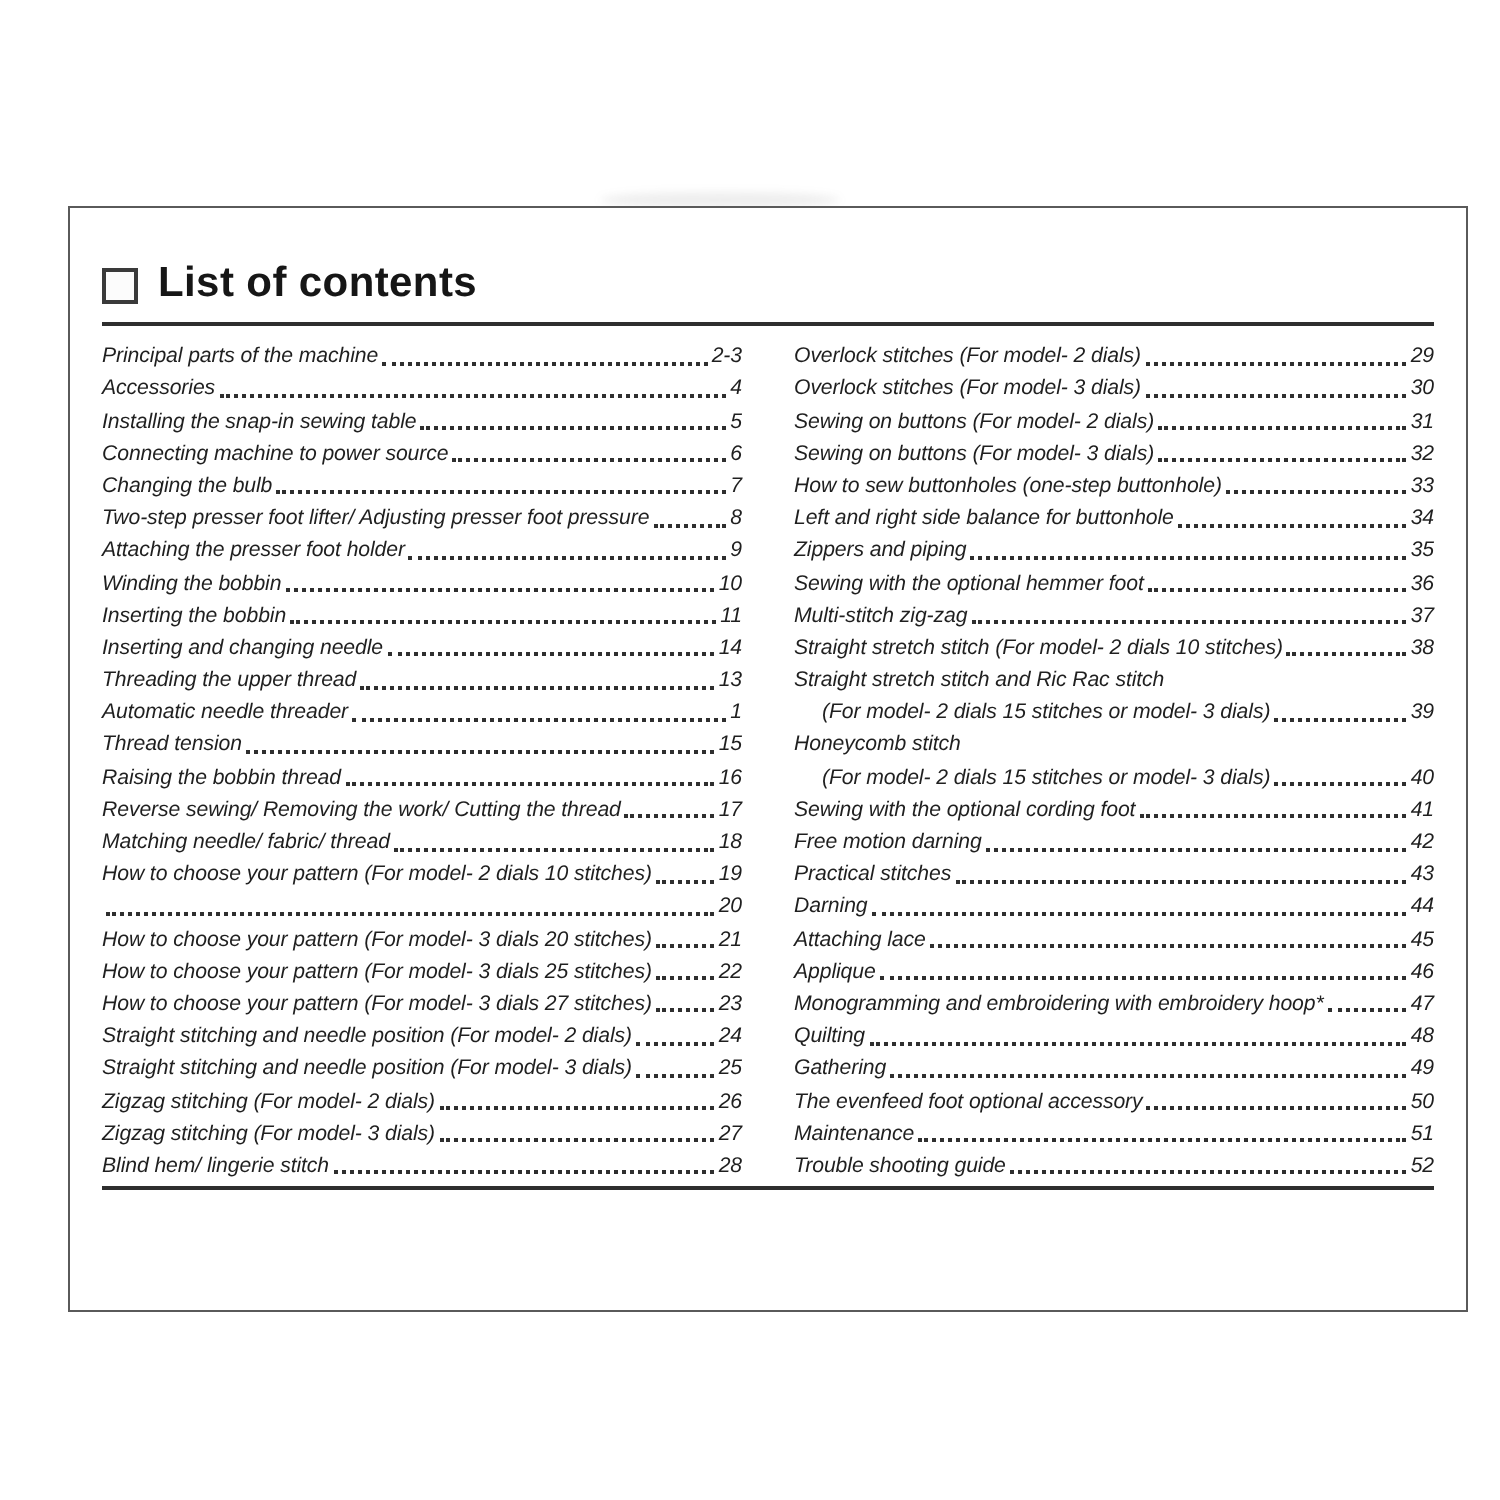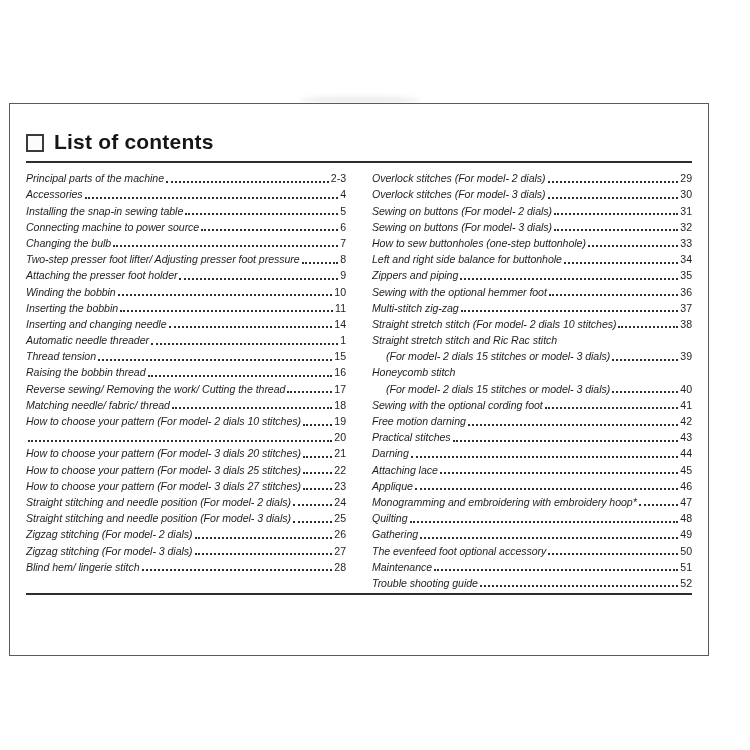--- a/index.html
+++ b/index.html
@@ -19,21 +19,21 @@
     background: #ffffff;
   }
   .scan-artifact {
     position: absolute;
     background: rgba(90,90,90,0.10);
     border-radius: 50%;
     filter: blur(2px);
   }
   .page {
     position: absolute;
-    left: 9px;
+    left: 34px;
     top: 103px;
     width: 700px;
     height: 553px;
     border: 1.5px solid #5a5a5a;
     box-sizing: border-box;
     background: #ffffff;
   }
   .inner {
     padding: 0 16px;
   }
@@ -87,20 +87,21 @@
   }
   .toc-row .leader {
     flex: 1 1 auto;
     min-width: 4px;
     border-bottom: 2px dotted #2f2f2f;
     margin: 0 2px 3.5px 2px;
   }
   .toc-row .pg {
     line-height: 15px;
     flex: 0 0 auto;
+    font-style: italic;
   }
   .toc-row.indent {
     padding-left: 14px;
   }
   .bottom-rule {
     margin-top: 2px;
     height: 2px;
     background: #2e2e2e;
   }
 </style>
@@ -179,20 +180,25 @@
               <span class="leader"></span>
               <span class="pg">11</span>
             </div>
 
             <div class="toc-row">
               <span class="lbl">Inserting and changing needle</span>
               <span class="leader"></span>
               <span class="pg">14</span>
             </div>
 
+            <div class="toc-row">
+              <span class="lbl">Threading the upper thread</span>
+              <span class="leader"></span>
+              <span class="pg">13</span>
+            </div>
 
             <div class="toc-row">
               <span class="lbl">Automatic needle threader</span>
               <span class="leader"></span>
               <span class="pg">1</span>
             </div>
 
             <div class="toc-row">
               <span class="lbl">Thread tension</span>
               <span class="leader"></span>

